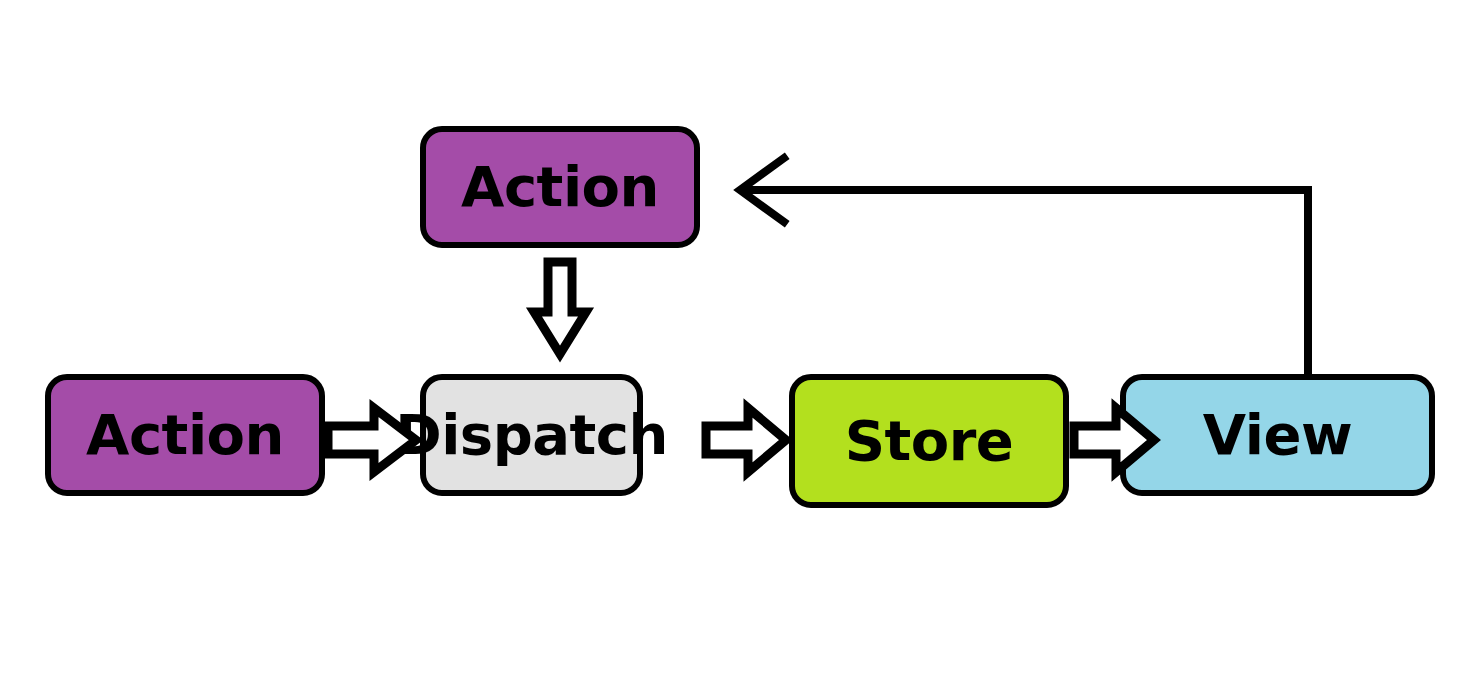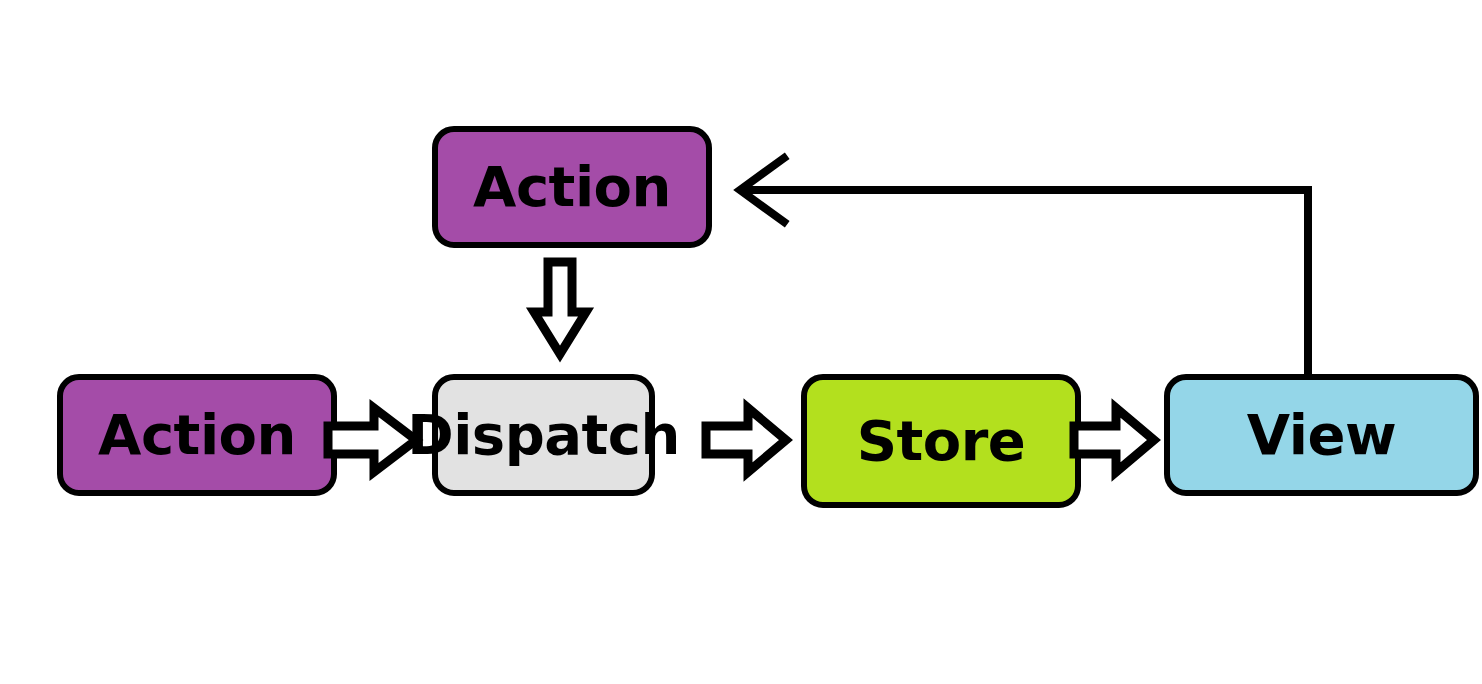--- a/index.html
+++ b/index.html
@@ -16,38 +16,37 @@
     font-family: "DejaVu Sans", "Liberation Sans", sans-serif;
   }
   .node {
     position: absolute;
     box-sizing: border-box;
     border: 6px solid #000000;
     border-radius: 22px;
     display: flex;
     align-items: center;
     justify-content: center;
-    margin-left: 12px;
   }
   .node .node-label {
     font-family: "DejaVu Sans", "Liberation Sans", sans-serif;
     font-weight: bold;
     font-size: 56px;
     line-height: 1;
     color: #000000;
     letter-spacing: -0.5px;
     white-space: nowrap;
     user-select: none;
   }
   
   #node-action-top   { left: 420px; top: 126px; width: 280px; height: 122px; }
   #node-action-left  { left: 45px;  top: 374px; width: 280px; height: 122px; }
   #node-dispatch     { left: 420px; top: 374px; width: 223px; height: 122px; }
   #node-store        { left: 789px; top: 374px; width: 280px; height: 134px; }
-  #node-view         { left: 1152px;top: 374px; width: 315px; height: 122px; }
+  #node-view         { left: 1120px;top: 374px; width: 315px; height: 122px; }
 
   .arrow-svg {
     position: absolute;
     overflow: visible;
     pointer-events: none;
   }
   #arrow-action-dispatch-svg { left: 322px; top: 398px;  width: 100px; height: 84px; }
   #arrow-dispatch-store-svg  { left: 700px; top: 398px;  width: 92px;  height: 84px; }
   #arrow-store-view-svg      { left: 1068px;top: 398px;  width: 92px;  height: 84px; }
   #arrow-action-down-svg     { left: 528px; top: 256px;  width: 64px;  height: 104px; }

